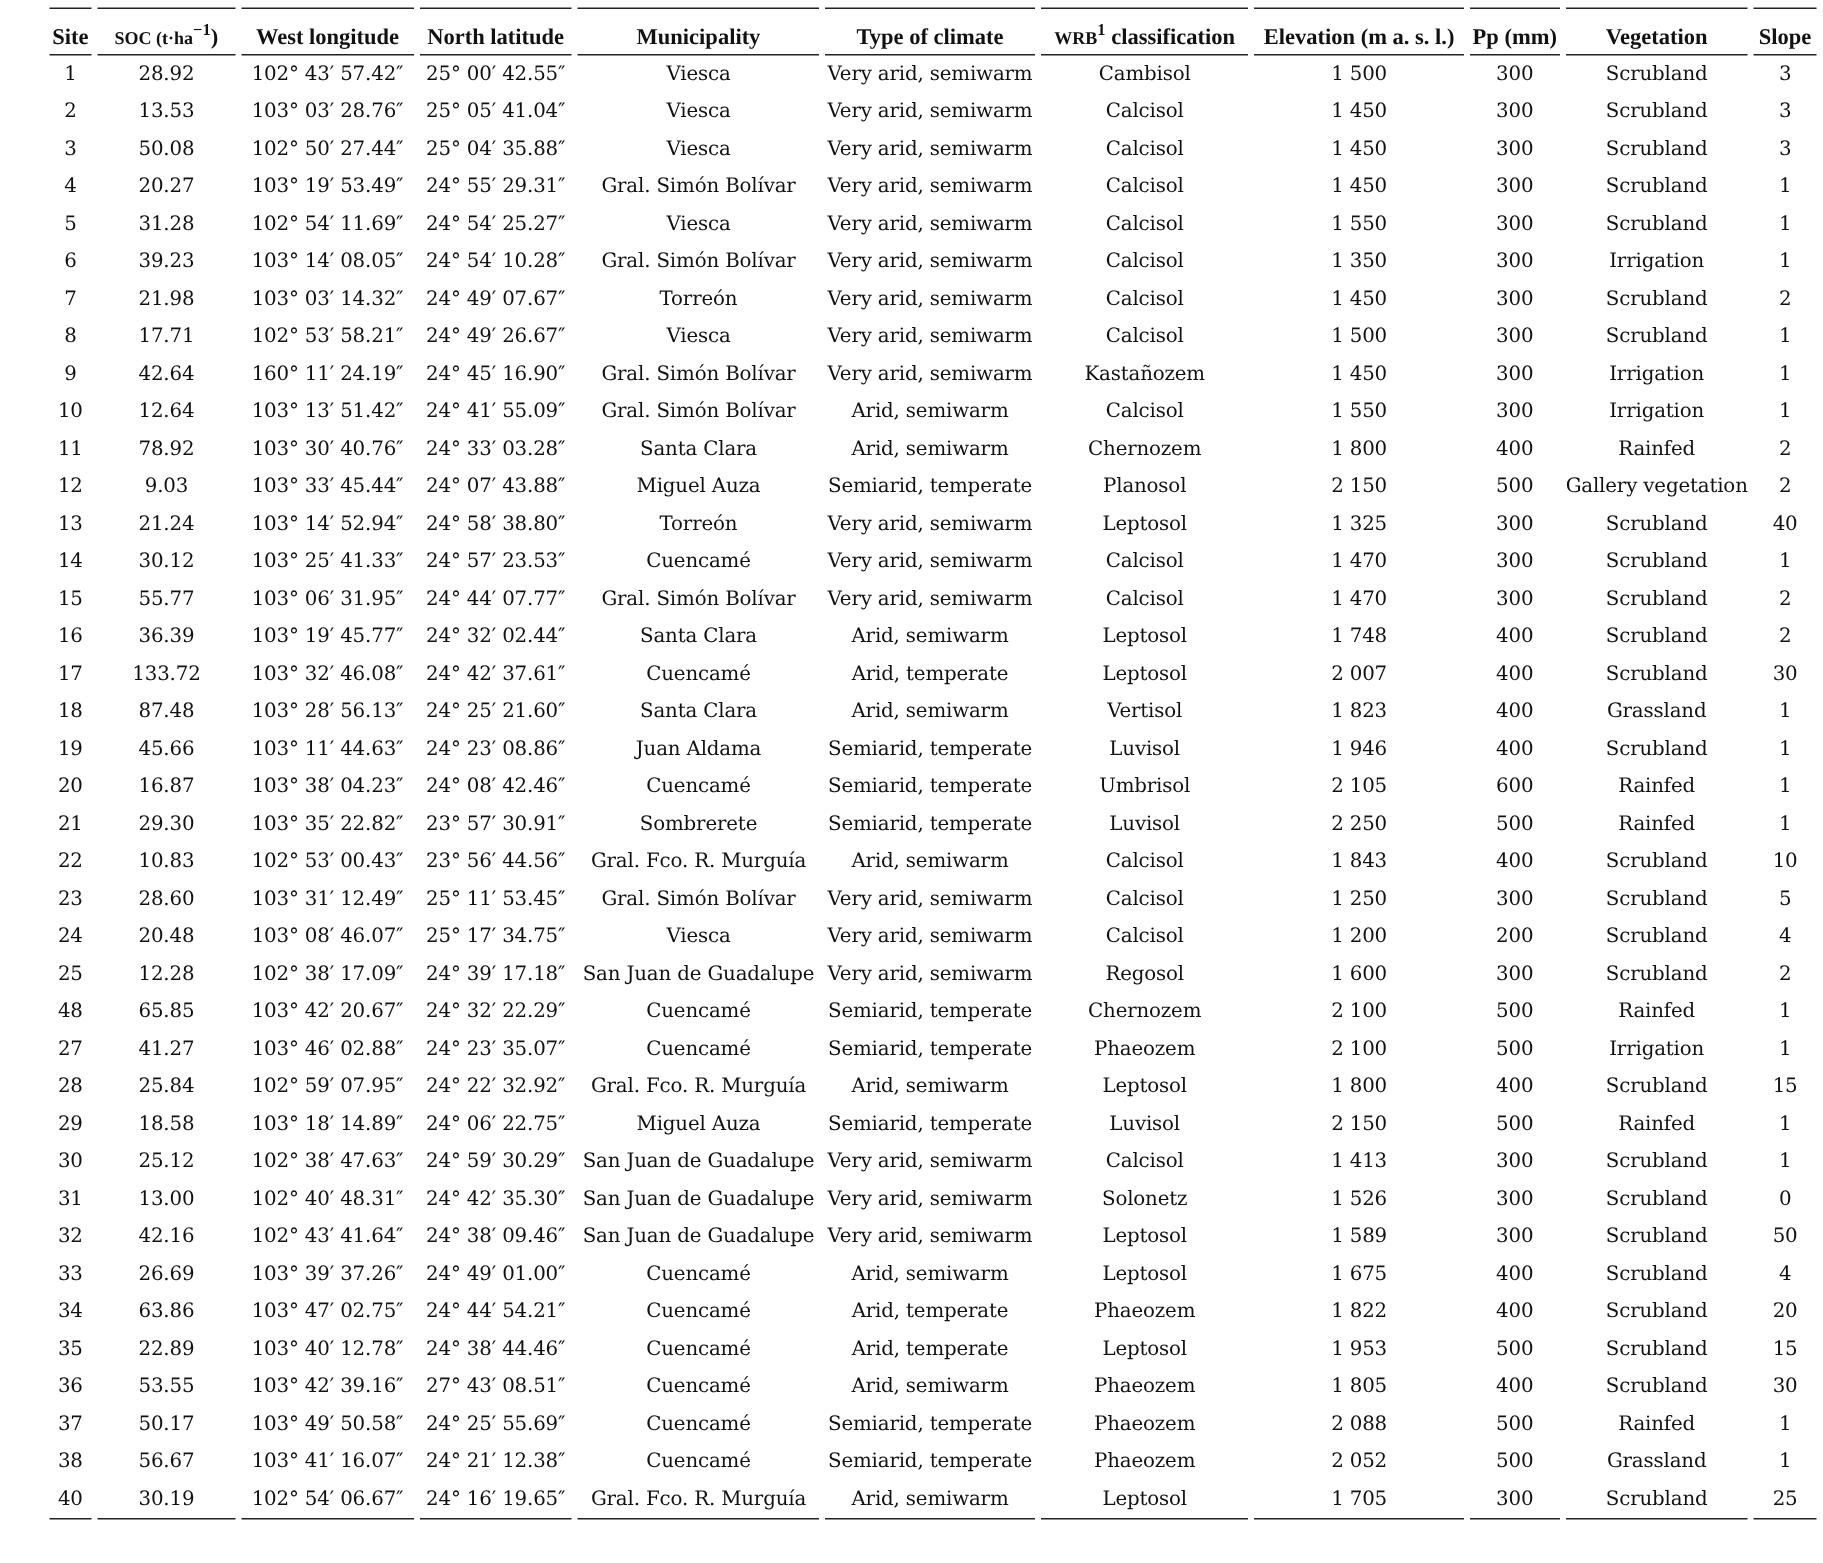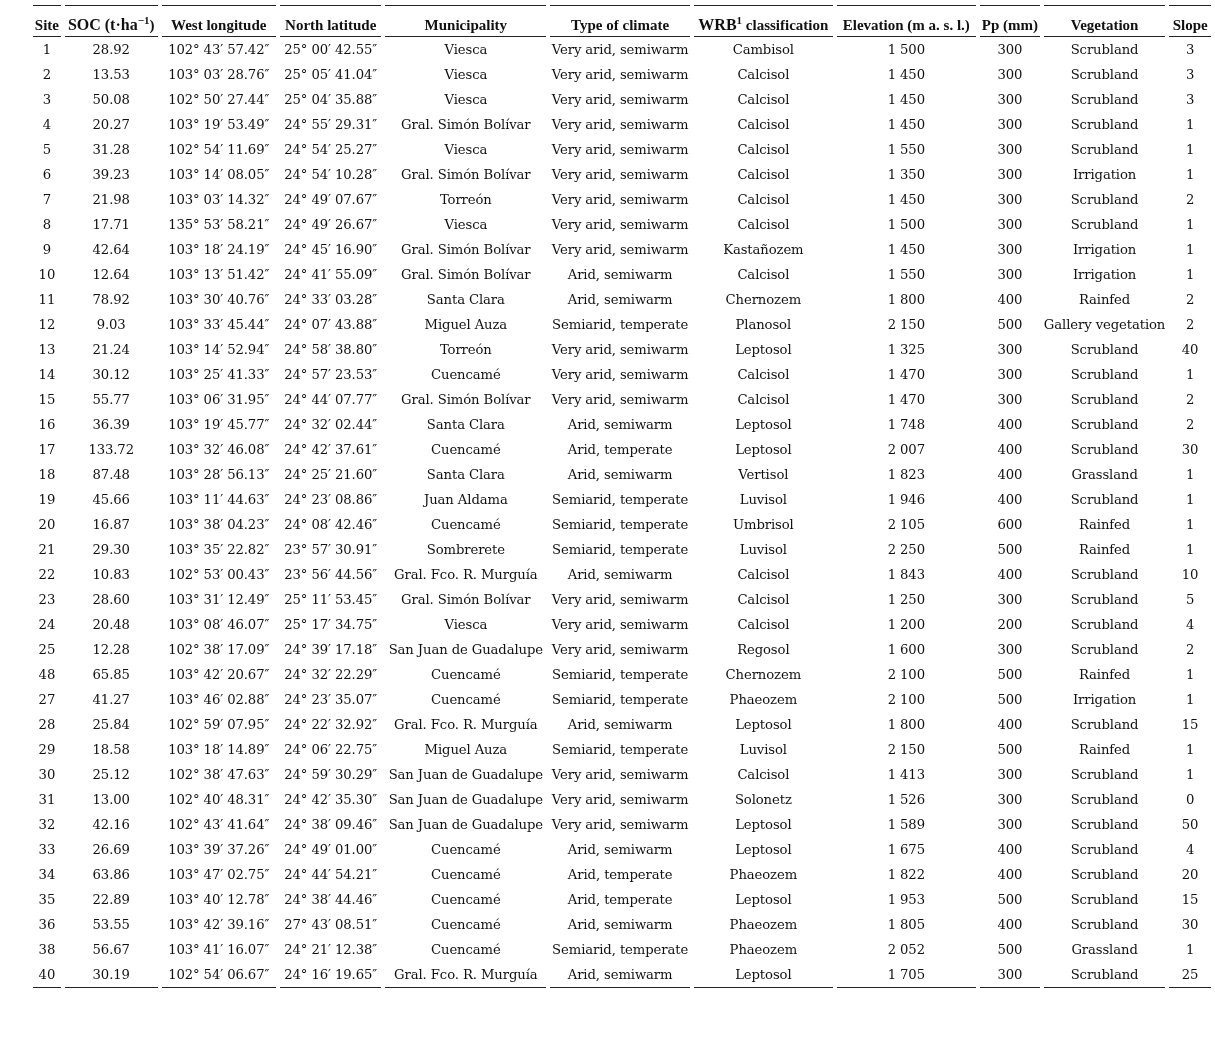--- a/index.html
+++ b/index.html
@@ -34,21 +34,21 @@
     white-space: nowrap;
     border-top: 1.5px solid #222;
     border-bottom: 1.5px solid #222;
     vertical-align: bottom;
   }
   table.soc-table th sup {
     font-size: 11px;
     line-height: 0;
   }
   table.soc-table th .small-caps {
-    font-size: 16px;
+    font-size: 12px;
   }
   table.soc-table td {
     height: 25px;
     padding: 0;
     text-align: center;
     white-space: nowrap;
     vertical-align: middle;
     font-size: 13.2px;
     letter-spacing: -0.1px;
   }
@@ -190,34 +190,34 @@
         <td>Very arid, semiwarm</td>
         <td>Calcisol</td>
         <td class="c-elev">1 450</td>
         <td>300</td>
         <td>Scrubland</td>
         <td>2</td>
       </tr>
       <tr>
         <td class="c-site">8</td>
         <td class="c-soc">17.71</td>
-        <td>135° 53′ 58.21″</td>
+        <td>102° 53′ 58.21″</td>
         <td>24° 49′ 26.67″</td>
         <td>Viesca</td>
         <td>Very arid, semiwarm</td>
         <td>Calcisol</td>
         <td class="c-elev">1 500</td>
         <td>300</td>
         <td>Scrubland</td>
         <td>1</td>
       </tr>
       <tr>
         <td class="c-site">9</td>
         <td class="c-soc">42.64</td>
-        <td>103° 18′ 24.19″</td>
+        <td>160° 11′ 24.19″</td>
         <td>24° 45′ 16.90″</td>
         <td>Gral. Simón Bolívar</td>
         <td>Very arid, semiwarm</td>
         <td>Kastañozem</td>
         <td class="c-elev">1 450</td>
         <td>300</td>
         <td>Irrigation</td>
         <td>1</td>
       </tr>
       <tr>
@@ -565,20 +565,33 @@
         <td>27° 43′ 08.51″</td>
         <td>Cuencamé</td>
         <td>Arid, semiwarm</td>
         <td>Phaeozem</td>
         <td class="c-elev">1 805</td>
         <td>400</td>
         <td>Scrubland</td>
         <td>30</td>
       </tr>
       <tr>
+        <td class="c-site">37</td>
+        <td class="c-soc">50.17</td>
+        <td>103° 49′ 50.58″</td>
+        <td>24° 25′ 55.69″</td>
+        <td>Cuencamé</td>
+        <td>Semiarid, temperate</td>
+        <td>Phaeozem</td>
+        <td class="c-elev">2 088</td>
+        <td>500</td>
+        <td>Rainfed</td>
+        <td>1</td>
+      </tr>
+      <tr>
         <td class="c-site">38</td>
         <td class="c-soc">56.67</td>
         <td>103° 41′ 16.07″</td>
         <td>24° 21′ 12.38″</td>
         <td>Cuencamé</td>
         <td>Semiarid, temperate</td>
         <td>Phaeozem</td>
         <td class="c-elev">2 052</td>
         <td>500</td>
         <td>Grassland</td>

